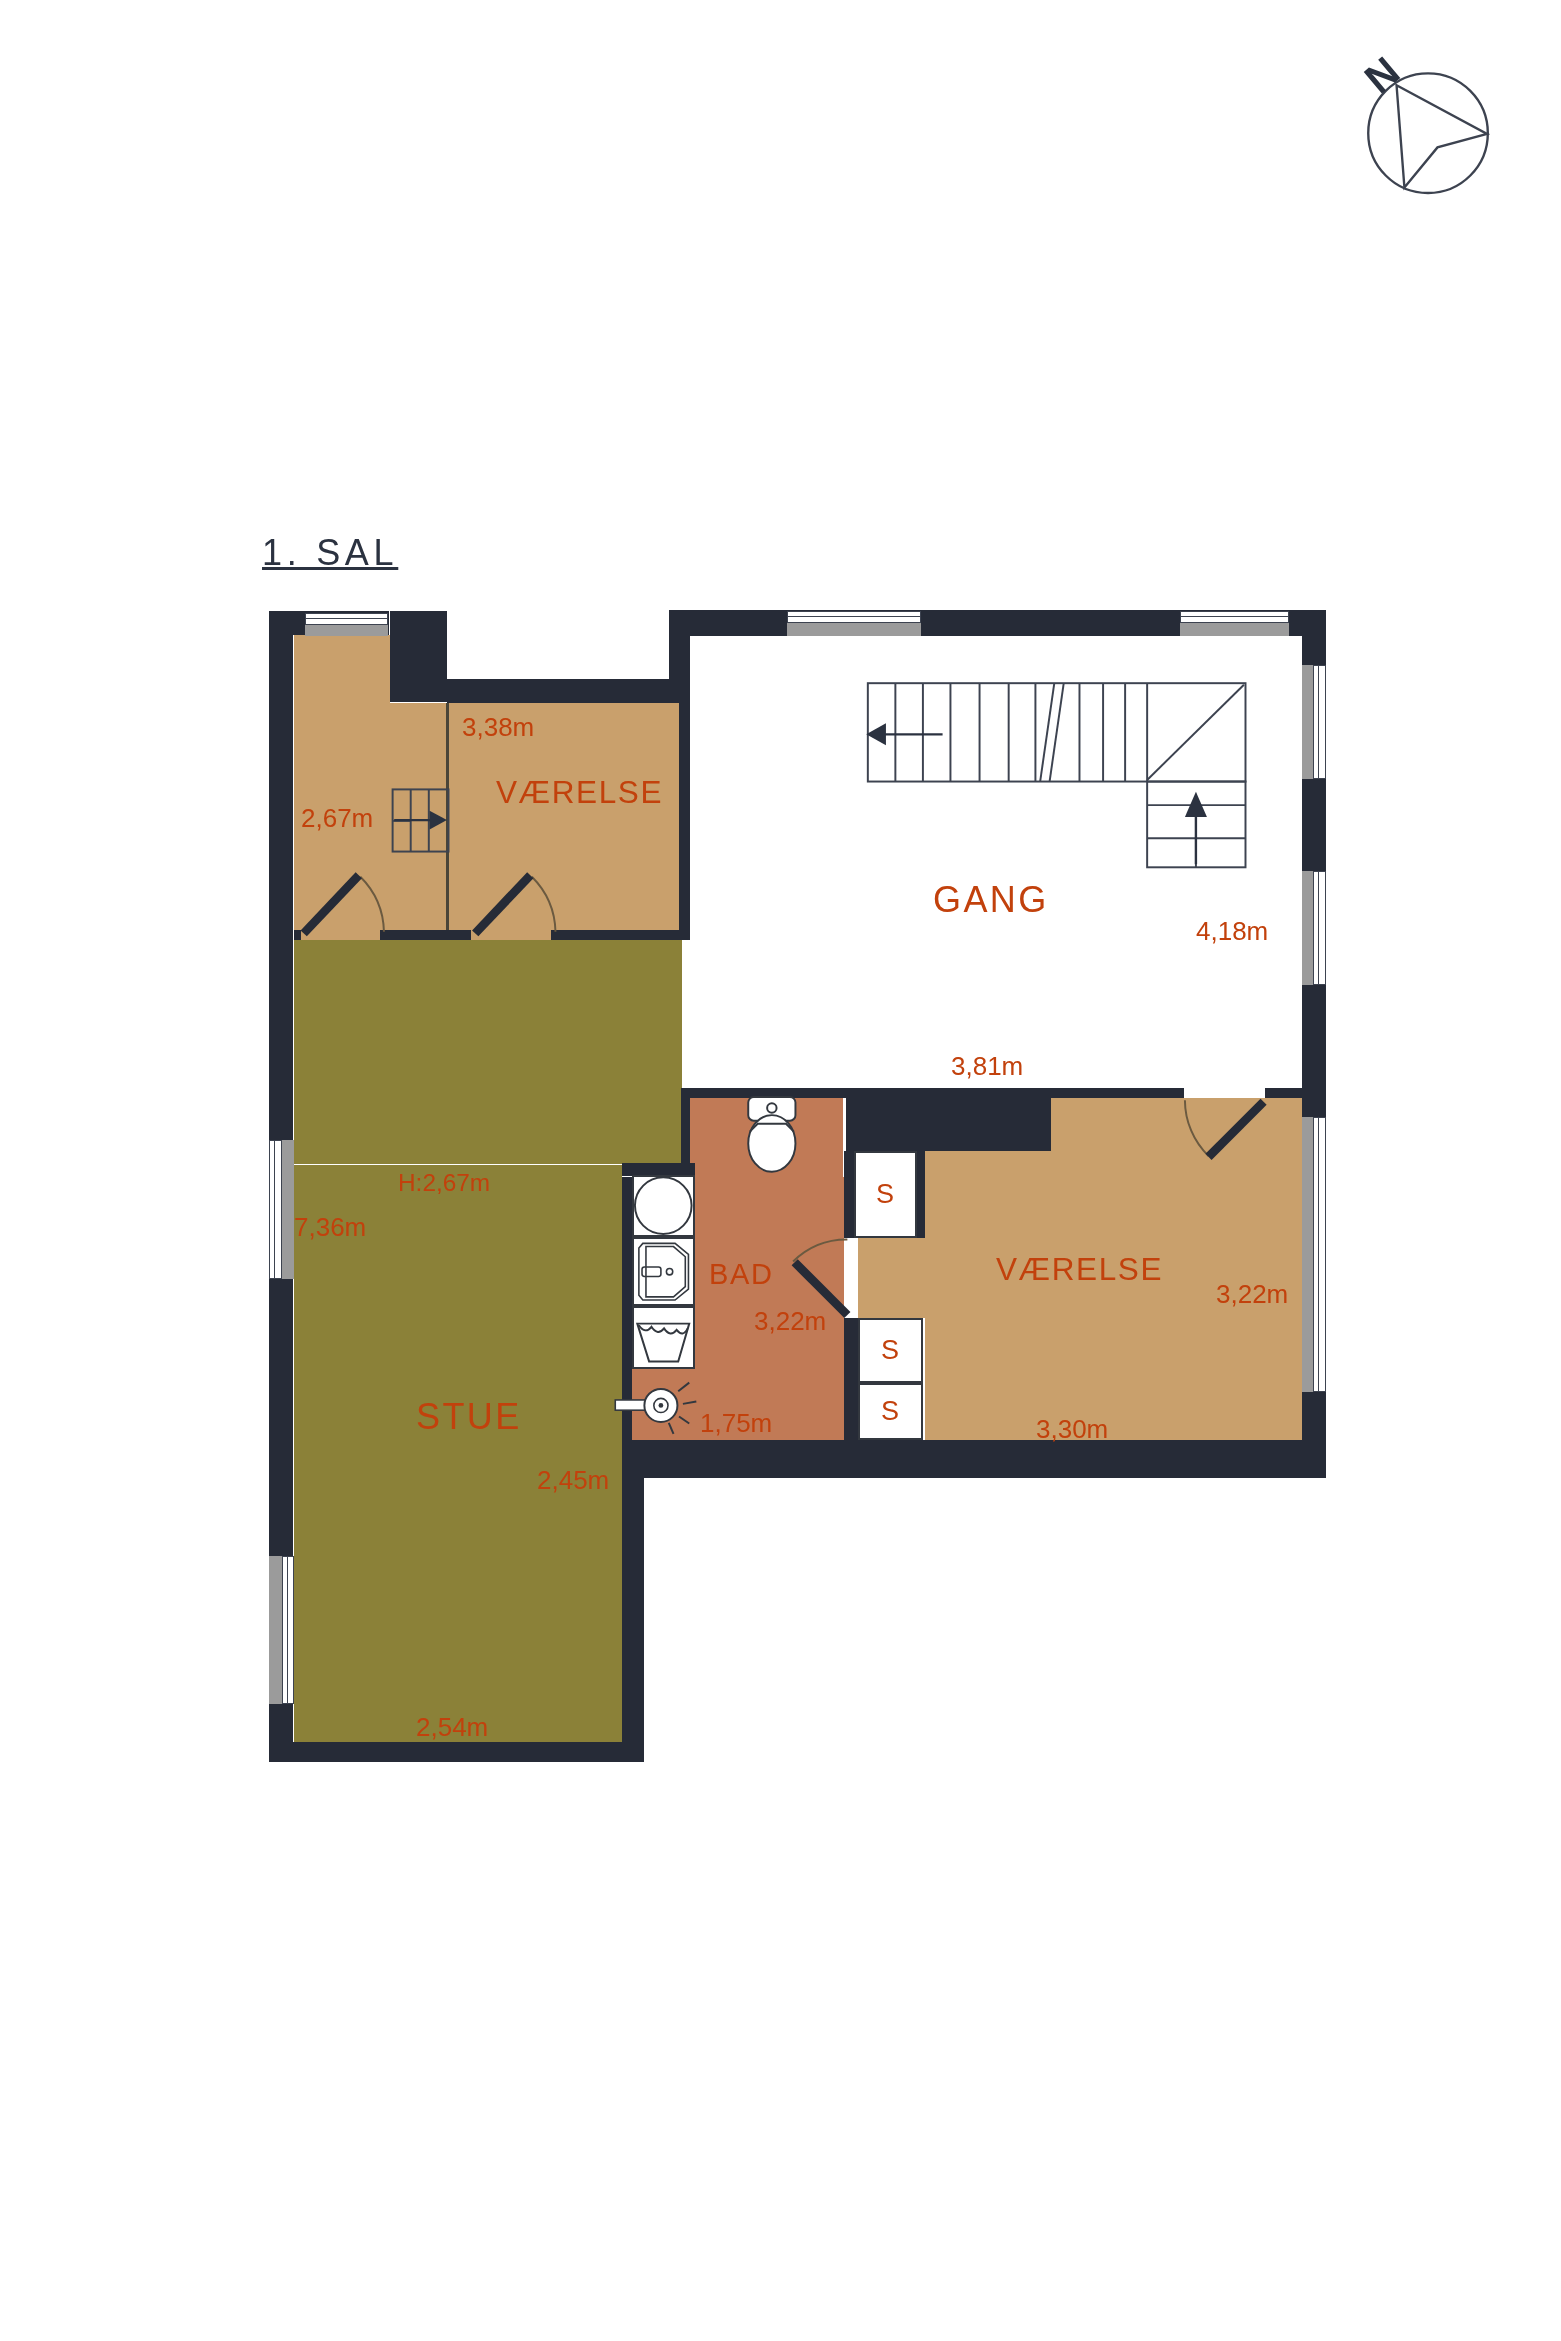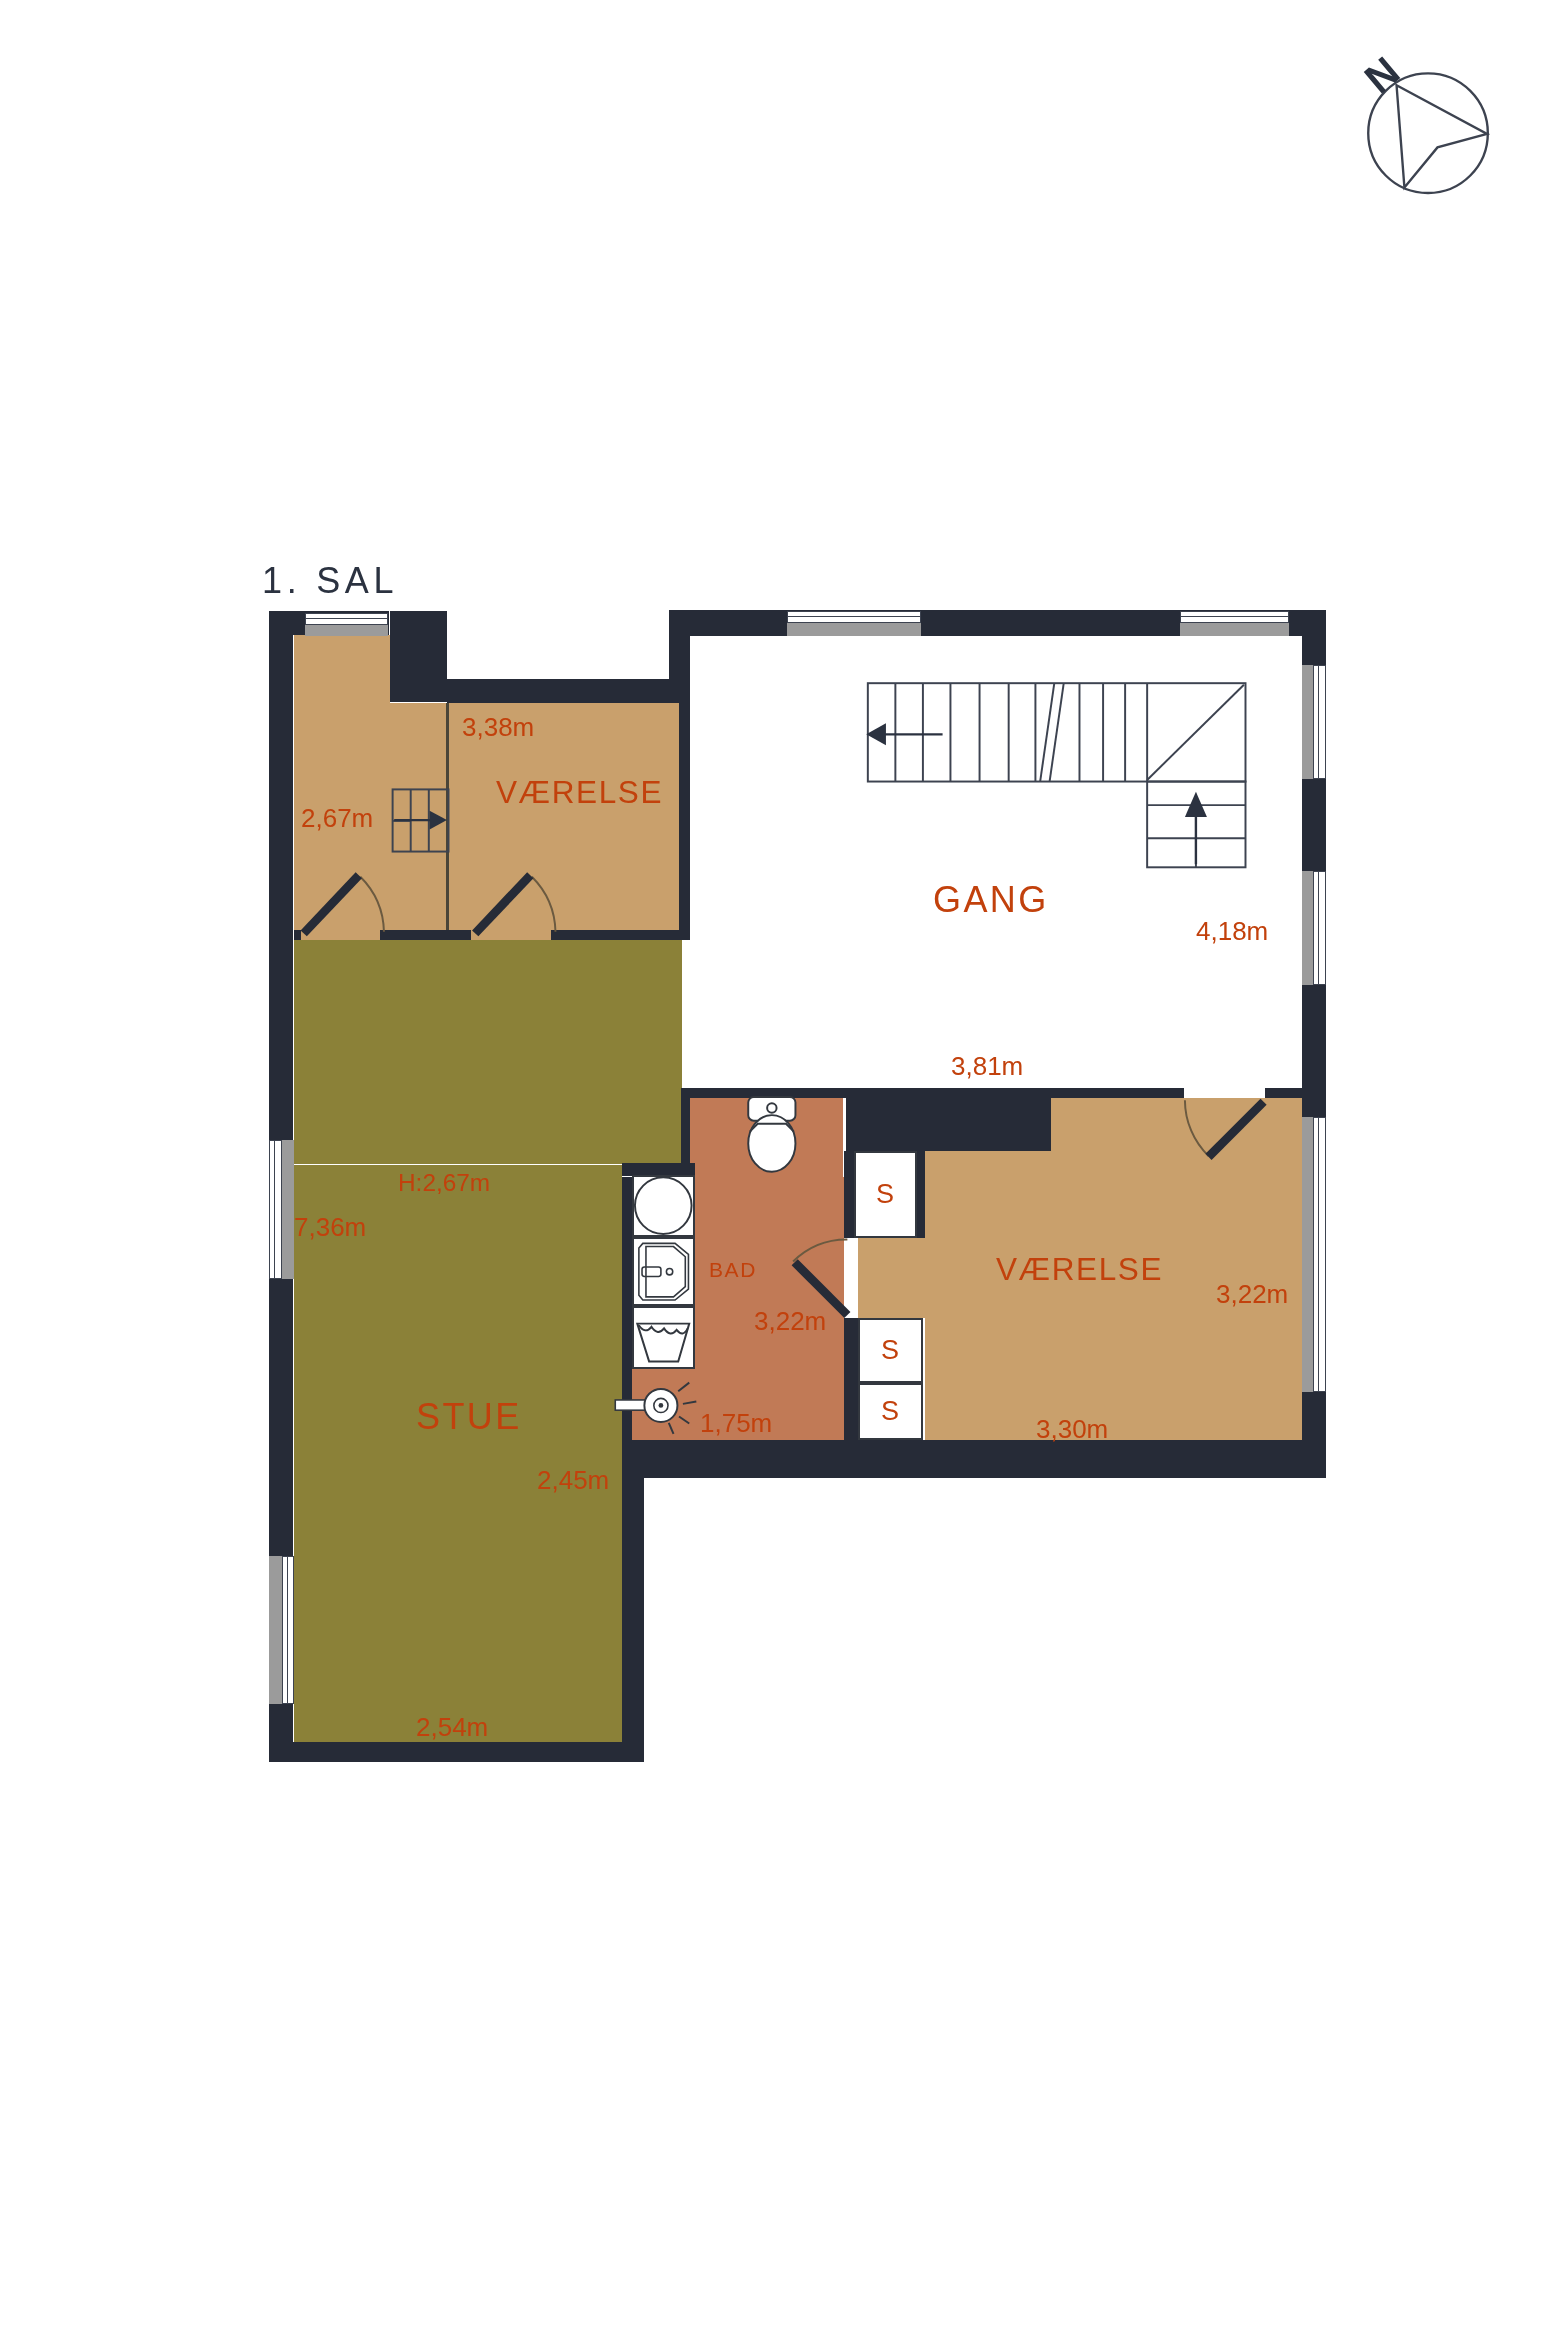--- a/index.html
+++ b/index.html
@@ -23,21 +23,21 @@
   .s-lbl{font-size:27px;}
   .title{font-size:36px;letter-spacing:4.7px;color:#2b3240;}
   .disclaimer{font-size:31px;color:#2e2e2e;}
   svg{position:absolute;left:0;top:0;}
 </style>
 </head>
 <body>
 
 <div class="plan">
 
-  <div class="lbl title abs" style="left:262px;top:560px;">1. SAL</div>
+  <div class="lbl title abs" style="left:262px;top:532px;text-decoration:underline;">1. SAL</div>
 
   <div class="floor-tan" style="left:294px;top:635px;width:96px;height:71px;"></div>
   <div class="floor-tan" style="left:294px;top:703px;width:155px;height:238px;"></div>
   <div class="floor-tan" style="left:449px;top:703px;width:231px;height:238px;"></div>
   <div class="floor-olive" style="left:294px;top:940px;width:388px;height:224px;"></div>
   <div class="floor-olive" style="left:294px;top:1165px;width:328px;height:577px;"></div>
   <div class="floor-bad" style="left:690px;top:1098px;width:153px;height:79px;"></div>
   <div class="floor-bad" style="left:632px;top:1177px;width:212px;height:264px;"></div>
   <div class="floor-tan" style="left:1051px;top:1098px;width:252px;height:53px;"></div>
   <div class="floor-tan" style="left:925px;top:1151px;width:378px;height:290px;"></div>
@@ -218,21 +218,21 @@
   <div class="lbl big-name abs" style="left:933px;top:870px;">GANG</div>
   <div class="lbl dim abs" style="left:1196px;top:916px;">4,18m</div>
   <div class="lbl dim abs" style="left:951px;top:1051px;">3,81m</div>
 
   <div class="lbl dim abs" style="left:398px;top:1169px;font-size:24.4px;">H:2,67m</div>
   <div class="lbl dim abs" style="left:294px;top:1212px;">7,36m</div>
   <div class="lbl big-name abs" style="left:416px;top:1387px;">STUE</div>
   <div class="lbl dim abs" style="left:537px;top:1465px;">2,45m</div>
   <div class="lbl dim abs" style="left:416px;top:1712px;">2,54m</div>
 
-  <div class="lbl room-name abs" style="left:709px;top:1258px;font-size:21px;">BAD</div>
+  <div class="lbl room-name abs" style="left:709px;top:1258px;font-size:29px;">BAD</div>
   <div class="lbl dim abs" style="left:754px;top:1306px;">3,22m</div>
   <div class="lbl dim abs" style="left:700px;top:1408px;">1,75m</div>
 
   <div class="lbl room-name abs" style="left:996px;top:1251px;">VÆRELSE</div>
   <div class="lbl dim abs" style="left:1216px;top:1279px;">3,22m</div>
   <div class="lbl dim abs" style="left:1036px;top:1414px;">3,30m</div>
 
   <div class="lbl s-lbl abs" style="left:876px;top:1179px;">S</div>
   <div class="lbl s-lbl abs" style="left:881px;top:1335px;">S</div>
   <div class="lbl s-lbl abs" style="left:881px;top:1396px;">S</div>

